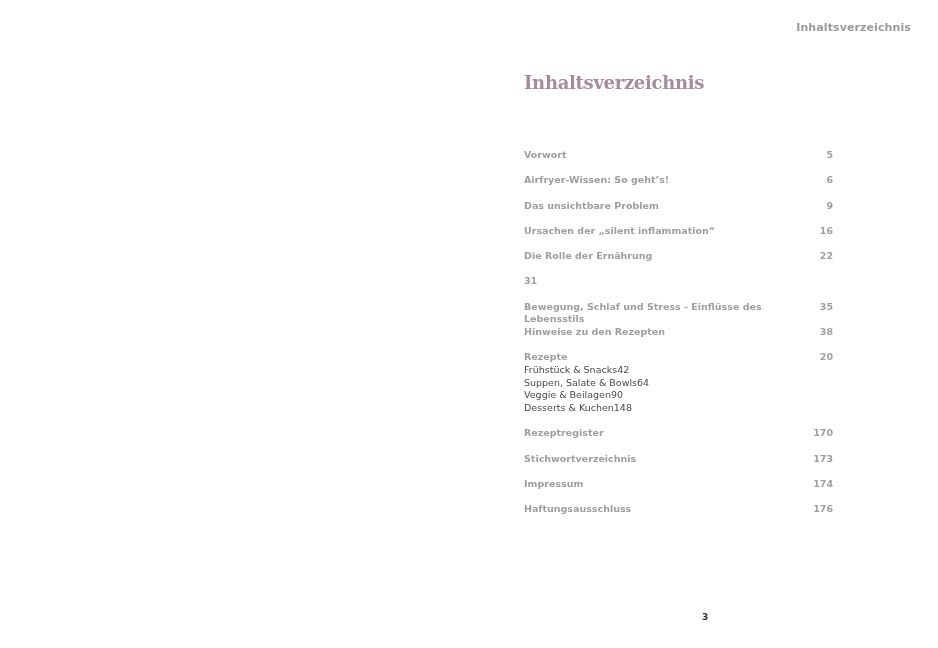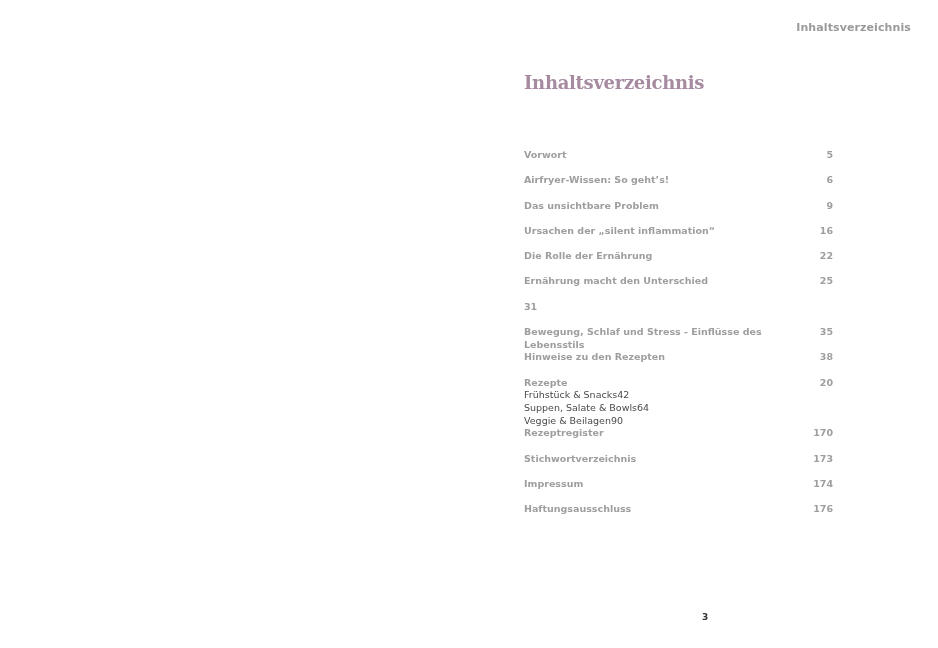--- a/index.html
+++ b/index.html
@@ -58,24 +58,20 @@
       </div>
     <div class="entry gap">
         <span>Ursachen der „silent inflammation“</span>
         <span>16</span>
       </div>
     <div class="entry gap">
         <span>Die Rolle der Ernährung</span>
         <span>22</span>
       </div>
     <div class="entry gap">
-        <span>Ernährung macht den Unterschied</span>
-        <span>25</span>
-      </div>
-    <div class="entry gap">
         <span>31</span>
       </div>
     <div class="entry gap">
         <span>Bewegung, Schlaf und Stress -  Einflüsse des Lebensstils</span>
         <span>35</span>
       </div>
     <div class="entry gap">
         <span>Hinweise zu den Rezepten</span>
         <span>38</span>
       </div>
@@ -89,20 +85,24 @@
         <span>42</span>
       </div>
     <div class="sub">
         <span>Suppen, Salate &amp; Bowls</span>
         <span>64</span>
       </div>
     <div class="sub">
         <span>Veggie &amp; Beilagen</span>
         <span>90</span>
       </div>
+    <div class="sub last">
+        <span>Desserts &amp; Kuchen</span>
+        <span>148</span>
+      </div>
 
     <div class="entry gap">
         <span>Rezeptregister</span>
         <span>170</span>
       </div>
     <div class="entry gap">
         <span>Stichwortverzeichnis</span>
         <span>173</span>
       </div>
     <div class="entry gap">

